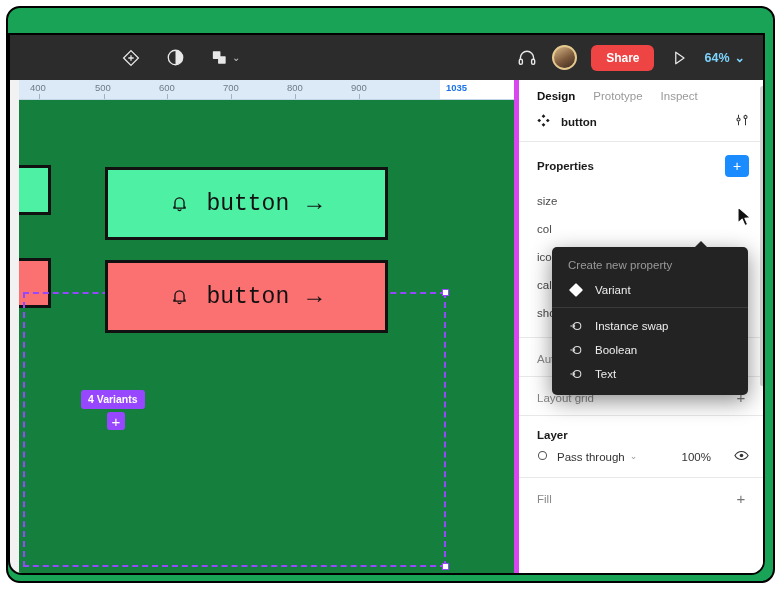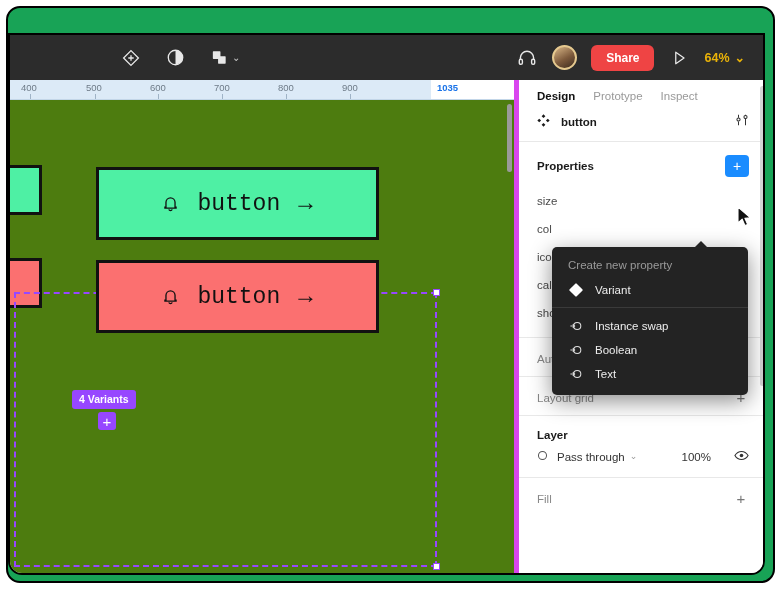--- a/index.html
+++ b/index.html
@@ -71,30 +71,30 @@
     cursor: pointer;
   }
   .share-btn {
     background: #ef4444; color: #fff;
     font-size: 12px; font-weight: bold;
     padding: 6px 15px; border: none; border-radius: 6px;
     cursor: pointer;
     font-family: "Liberation Sans", sans-serif;
   }
   .zoom-lbl {
-    color: #eab308; font-size: 12.5px; font-weight: bold;
+    color: #7dd3fc; font-size: 12.5px; font-weight: bold;
     display: flex; align-items: center; gap: 5px; cursor: pointer;
   }
 
   
   .canvas {
     position: absolute;
-    left: 0; top: 45px;
+    left: 9px; top: 45px;
     width: 504px; height: 497px;
-    background: #4d7c0f;
+    background: #15803d;
     overflow: hidden;
   }
   .ruler {
     position: absolute; left: 0; top: 0;
     width: 504px; height: 20px;
     background: #dceaf7;
     border-bottom: 1px solid #c3d6e8;
   }
   .ruler .tick {
     position: absolute; top: 2px;

